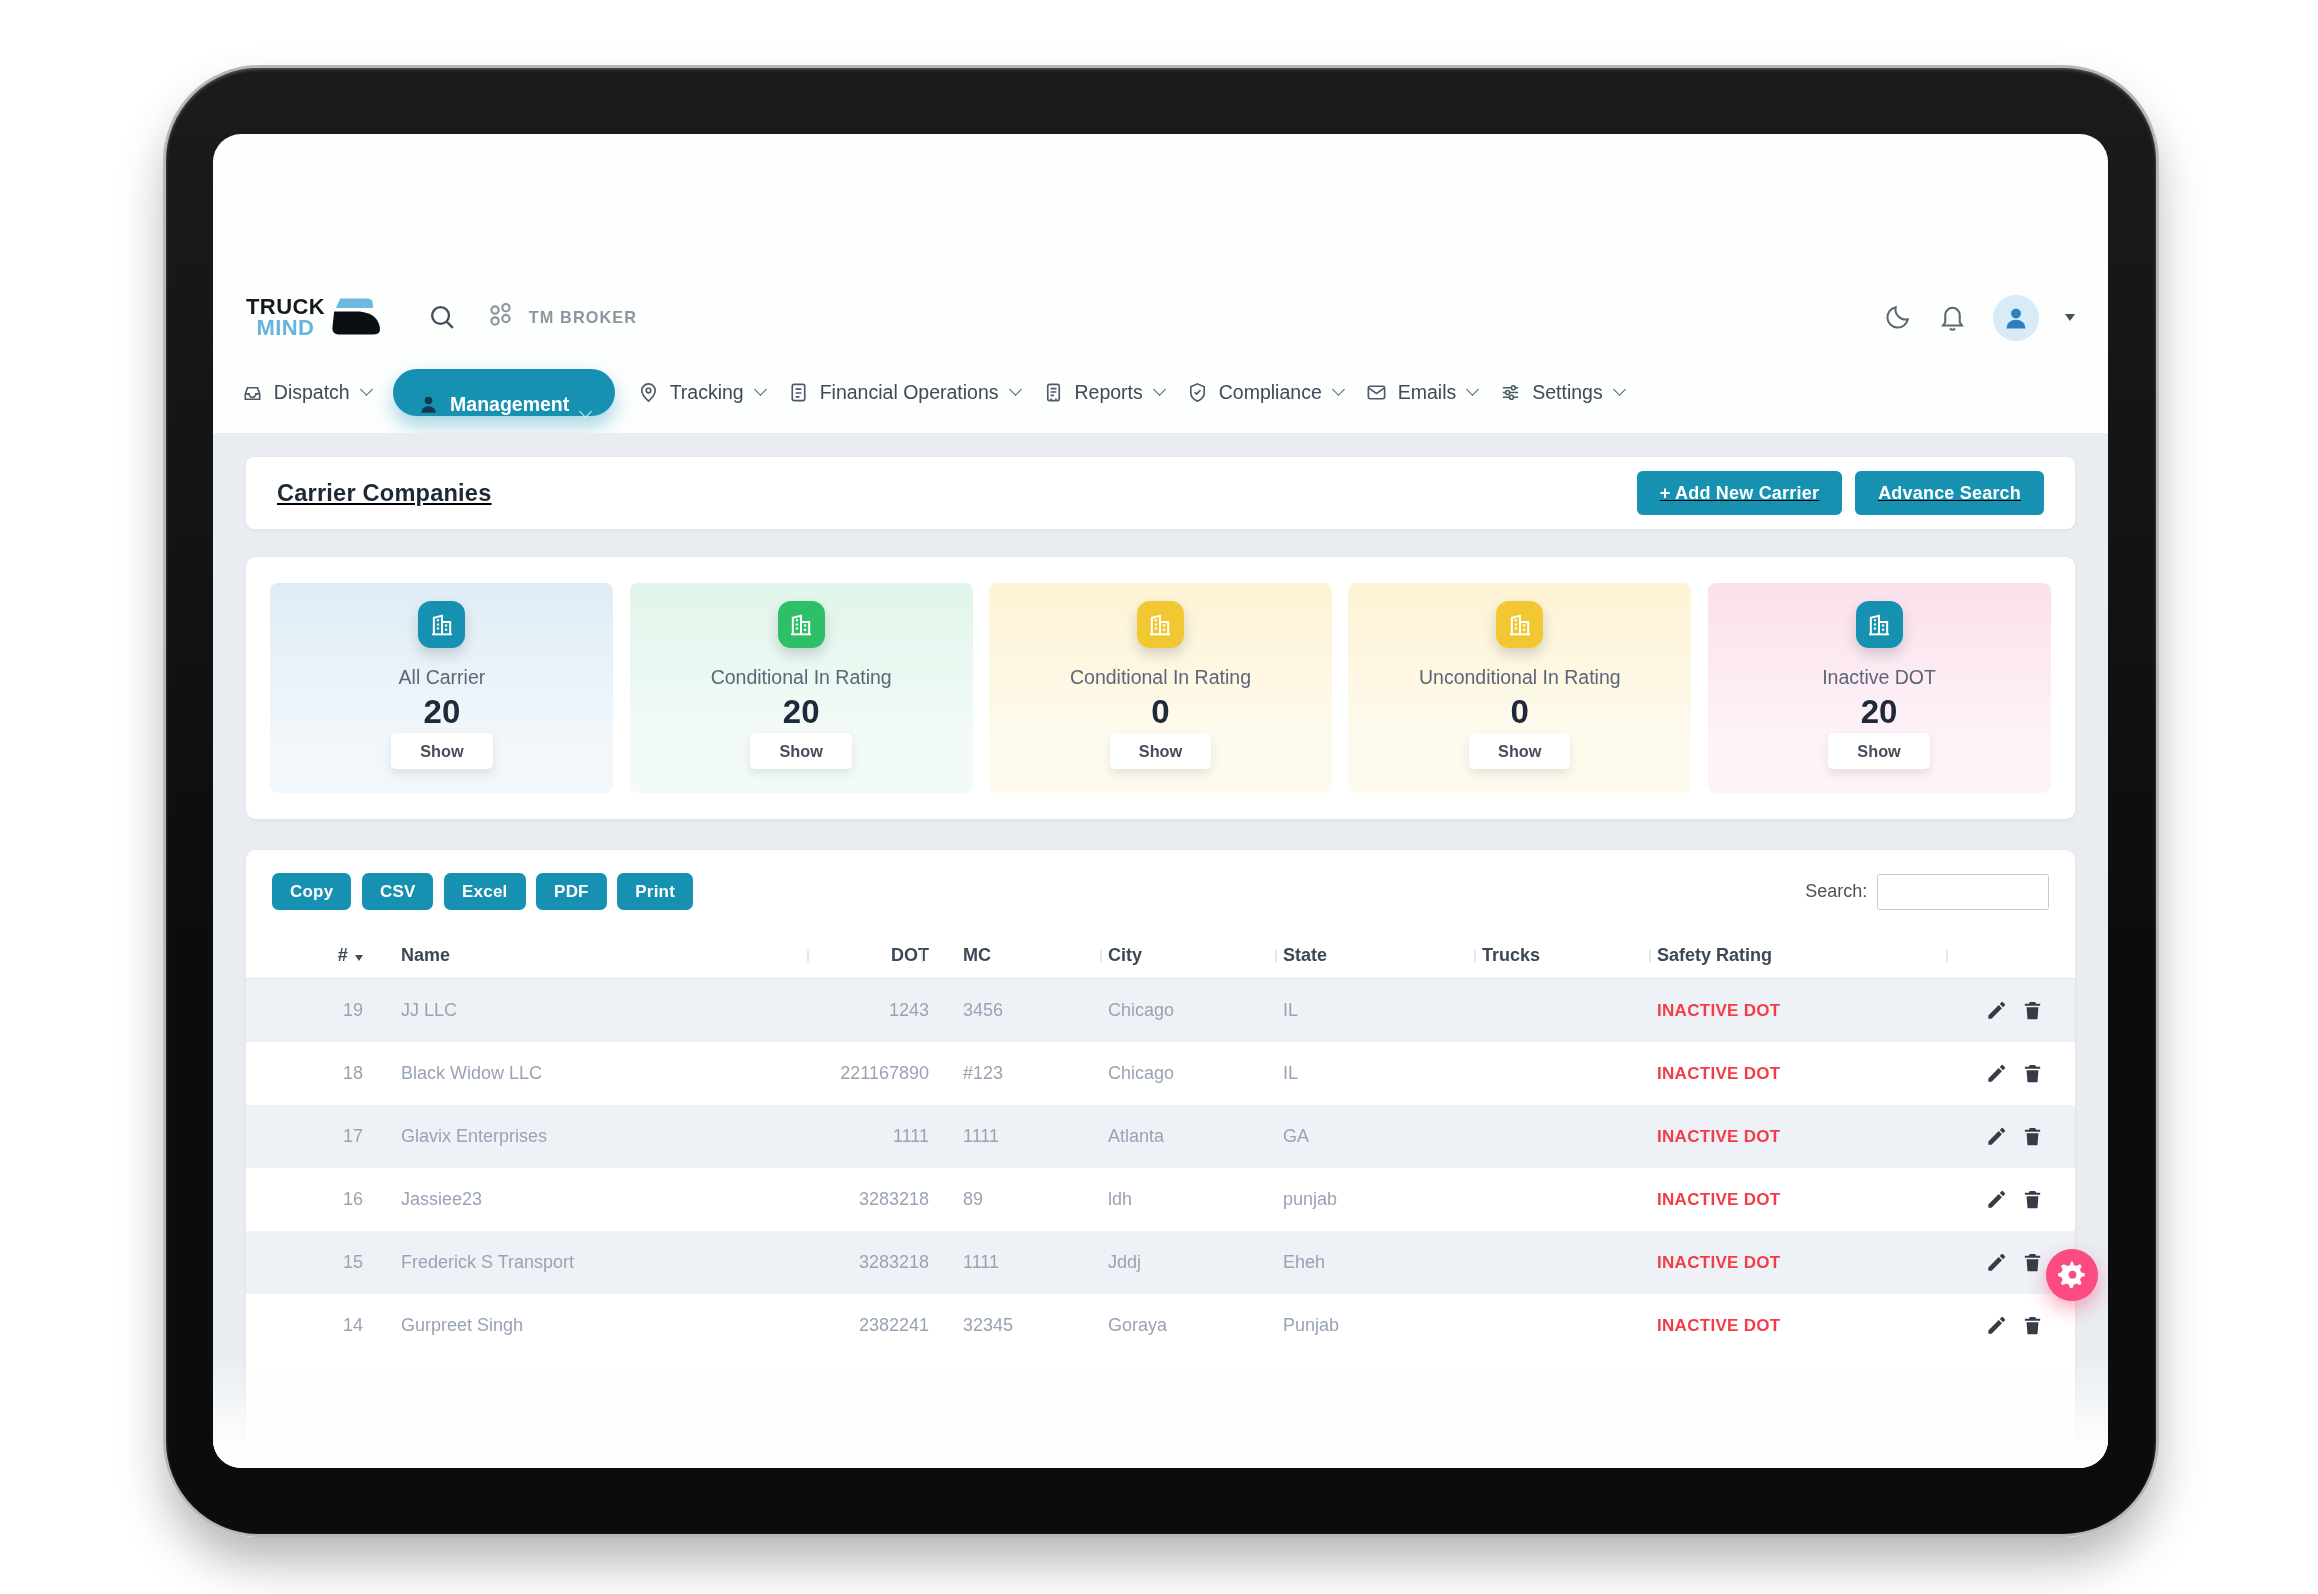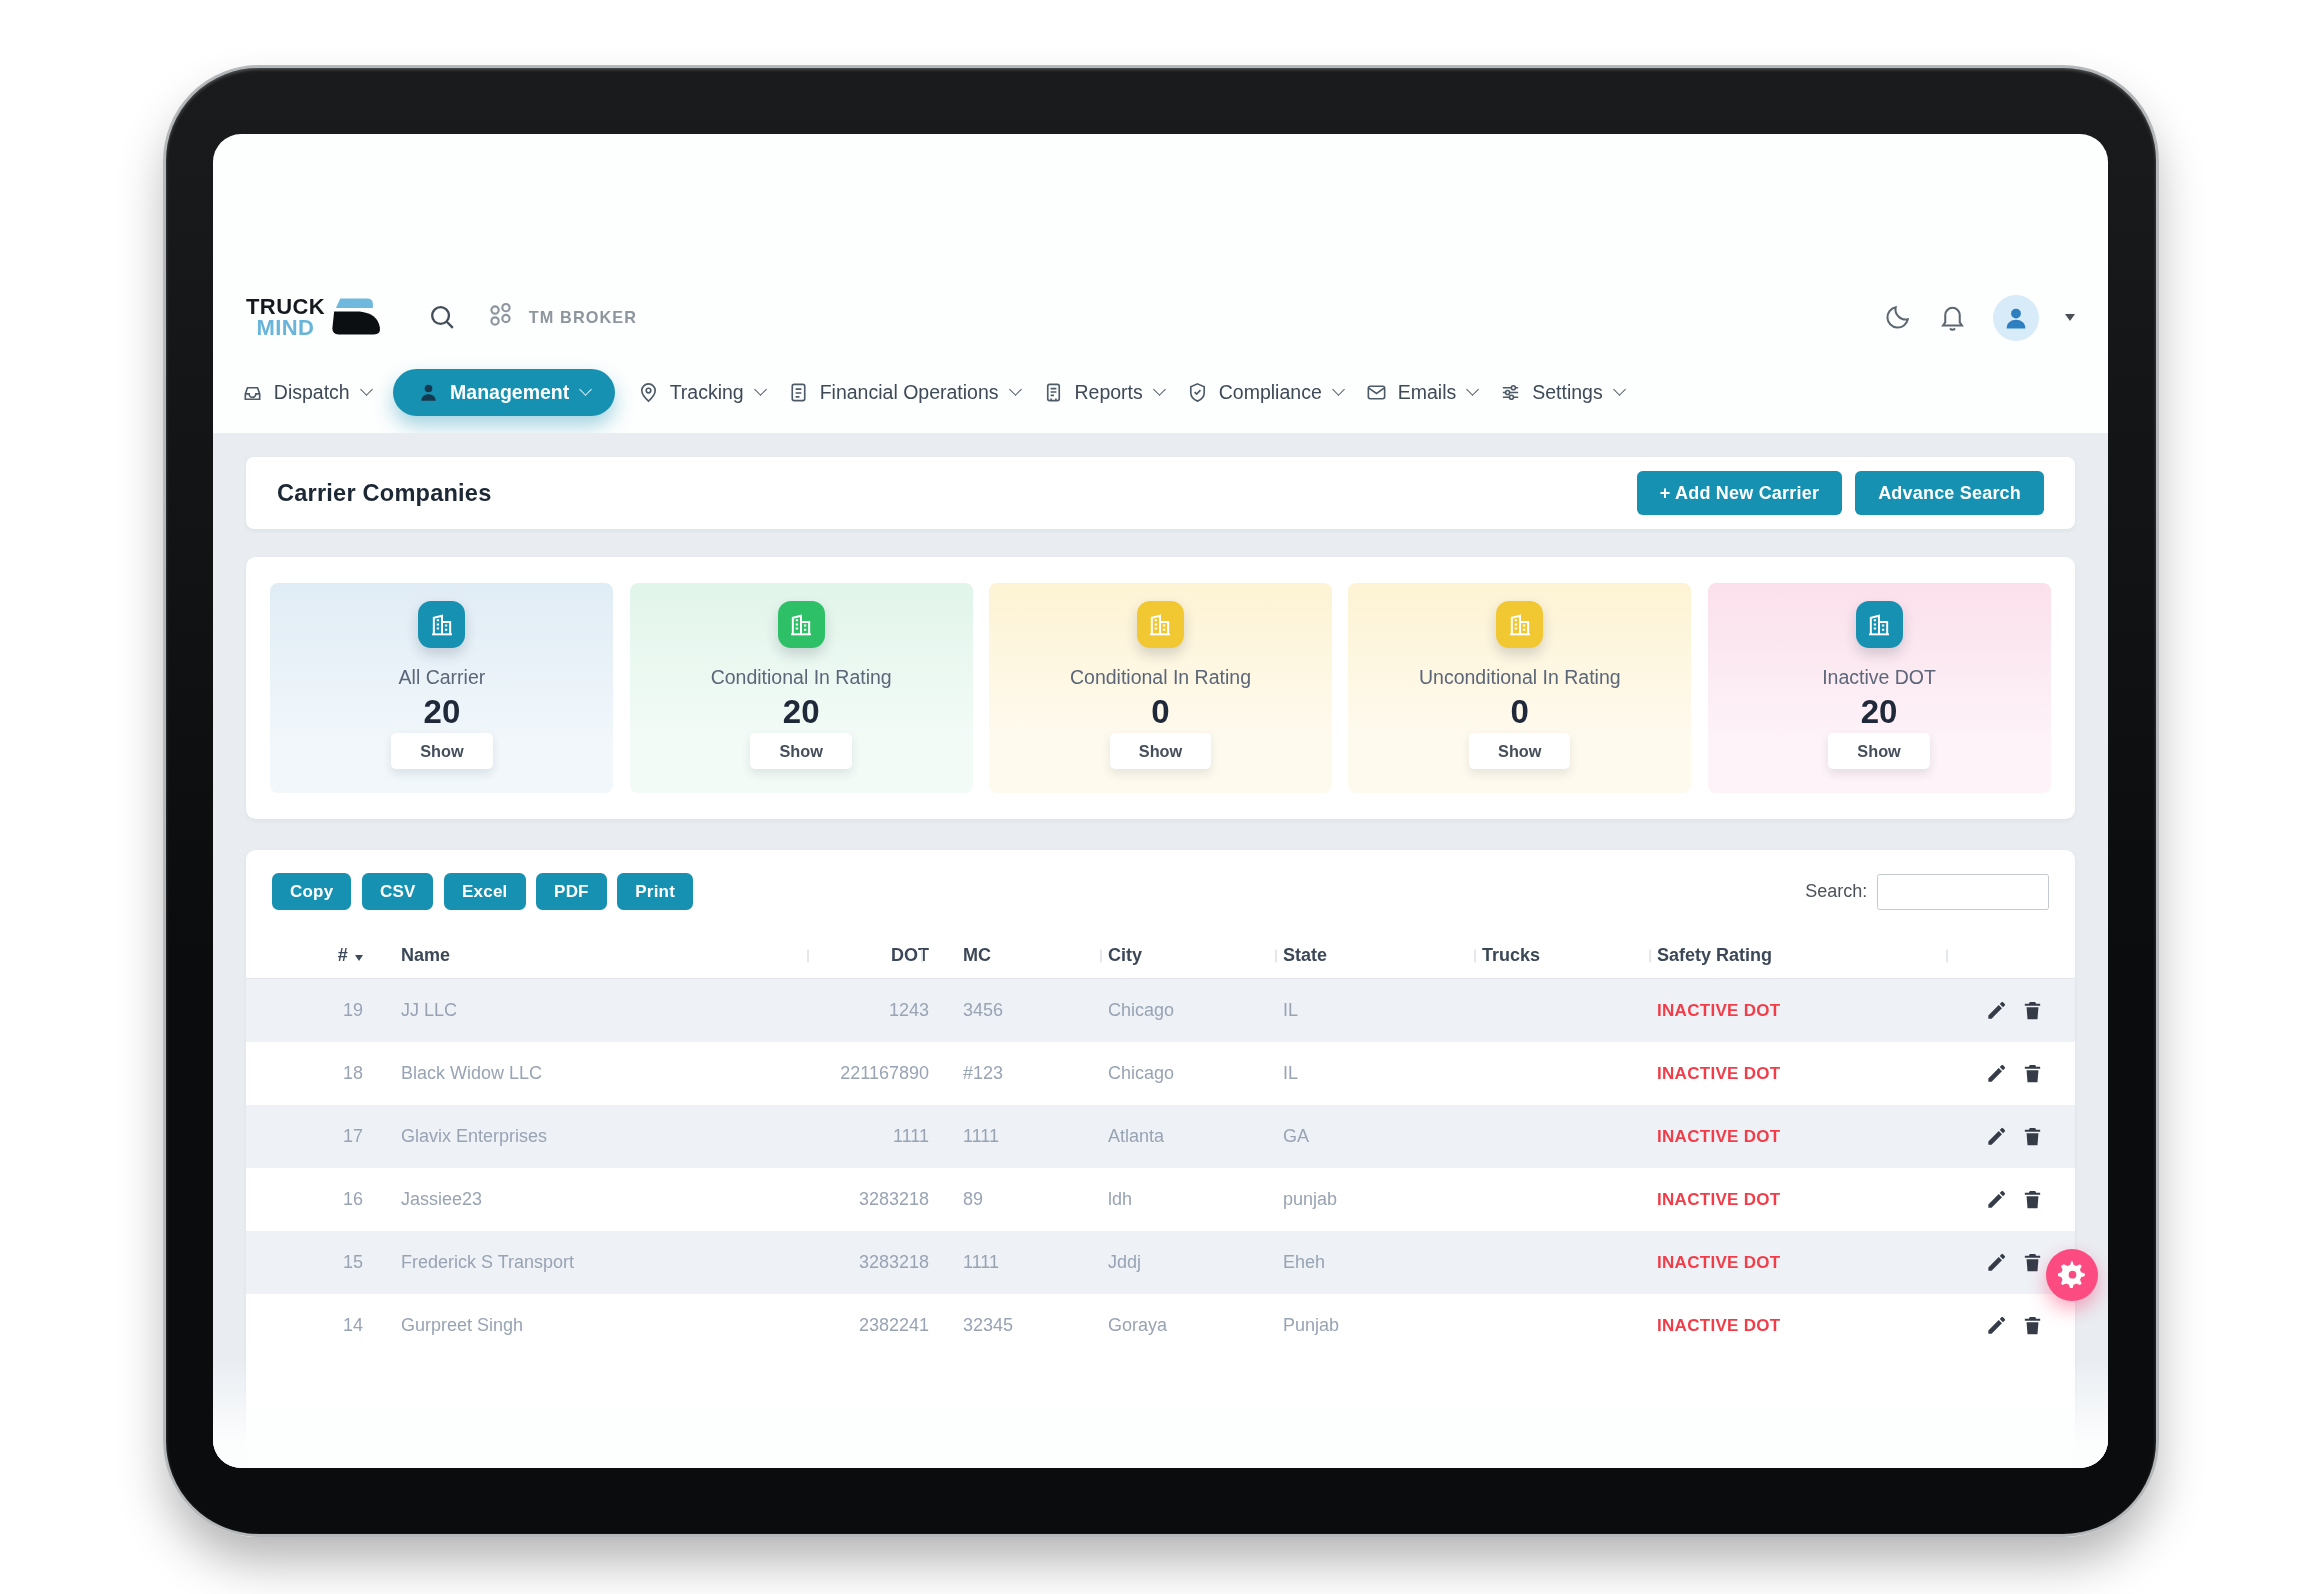--- a/index.html
+++ b/index.html
@@ -30,29 +30,29 @@
   .caret-down{width:0;height:0;border-left:5.7px solid transparent;border-right:5.7px solid transparent;border-top:7.3px solid #4a4f55;cursor:pointer;}
 
   
   .navbar{position:absolute;left:28px;top:235px;height:47px;display:flex;align-items:center;gap:22px;
     font-size:19.5px;color:#3e4a57;white-space:nowrap;}
   .nav-item{display:flex;align-items:center;gap:9.8px;cursor:pointer;}
   .nav-ico{color:#4d5a67;display:inline-flex;}
   .chev{width:9px;height:9px;border-right:1.8px solid #4d5a67;border-bottom:1.8px solid #4d5a67;
     transform:rotate(45deg);margin-top:-5.7px;margin-left:2.4px;}
   .nav-item.active{background:var(--accent,#1791b2);color:#fff;height:47px;padding:0 24.4px;border-radius:23.6px;
-    box-shadow:0 9.8px 19.5px rgba(23,145,178,.38);font-weight:600;}
+    box-shadow:0 9.8px 19.5px rgba(23,145,178,.38);font-weight:600;align-items:flex-end;}
   .nav-item.active .chev{border-color:#ddf2f9;}
   .nav-item.active .nav-ico{color:#14384e;}
 
   
   .content{position:absolute;left:0;top:299px;right:0;bottom:0;background:#e9edf2;}
   .card{background:#fff;box-shadow:0 1.6px 4.1px rgba(25,39,60,.05);}
   .titlecard{margin:24.4px 33px 0;height:72px;border-radius:8.1px;display:flex;align-items:center;
-    justify-content:space-between;padding:0 31px;}
+    justify-content:space-between;padding:0 31px;text-decoration:underline;}
   .titlecard h1{margin:0;font-size:23.6px;font-weight:700;color:#1d2835;letter-spacing:0.2px;}
   .hdr-actions{display:flex;gap:13px;}
   .btn-primary{background:var(--accent,#1791b2);color:#fff;border:none;border-radius:5.7px;height:44px;
     padding:0 23px;font-size:18px;font-weight:700;letter-spacing:0.2px;font-family:inherit;cursor:pointer;}
 
   
   .stats{margin:28px 33px 0;border-radius:9.8px;padding:26px 24.4px;display:flex;gap:16.3px;}
   .tile{flex:1;border-radius:8.1px;display:flex;flex-direction:column;align-items:center;
     padding:18px 0 24.4px;height:210px;}
   .tile[data-theme="blue"]{background:linear-gradient(180deg,#e0ecf5 0%,#f1f7fb 75%);justify-content:space-between;}

